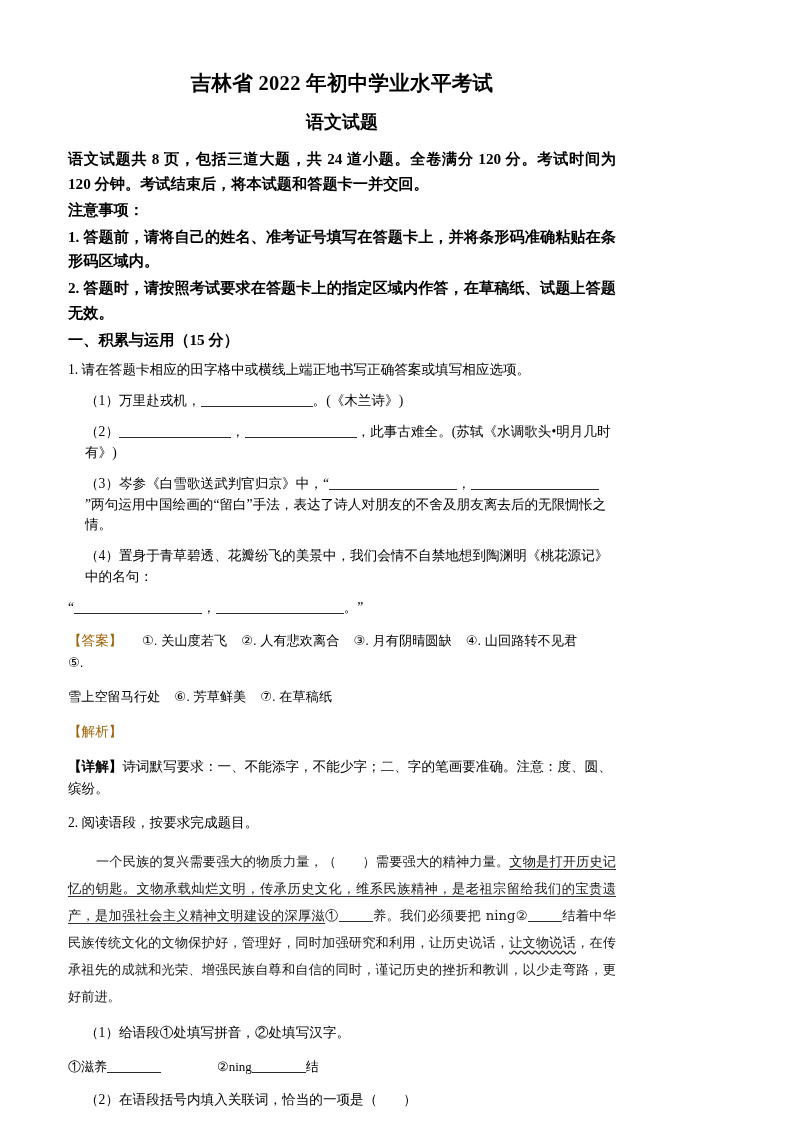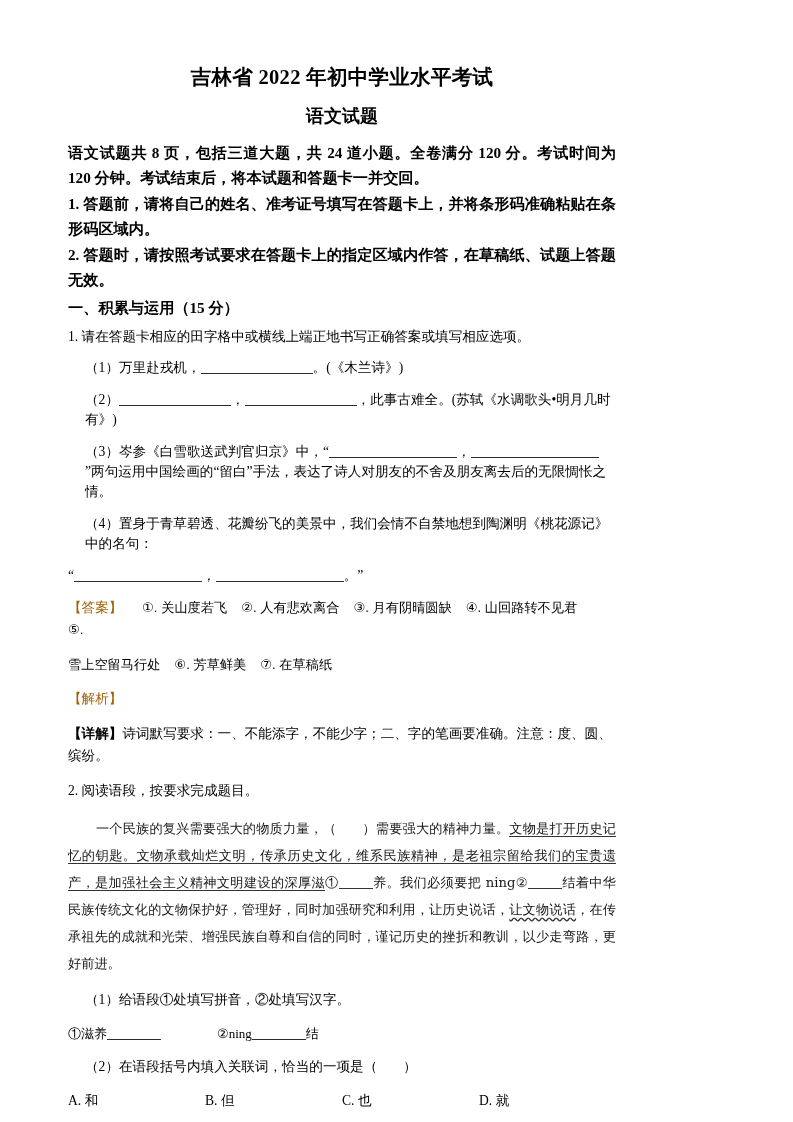--- a/index.html
+++ b/index.html
@@ -12,21 +12,21 @@
     font-family: "Liberation Serif", "DejaVu Serif", serif;
     color: #000000;
   }
   #page {
     position: relative;
     width: 684px;
     height: 1122px;
     background: #ffffff;
     overflow: hidden;
     box-sizing: border-box;
-    padding: 2px 68px;
+    padding: 8px 68px;
   }
 
   
   .doc-title {
     text-align: center;
     font-weight: bold;
     font-size: 20.5px;
     letter-spacing: .3px;
     margin: 62px 0 0 0;
     line-height: 1.35;
@@ -164,20 +164,21 @@
 </head>
 <body>
 
 <div id="page">
 
   <h1 class="doc-title">吉林省 2022 年初中学业水平考试</h1>
   <h2 class="doc-subtitle">语文试题</h2>
 
   <p class="bold-para">语文试题共 8 页，包括三道大题，共 24 道小题。全卷满分 120 分。考试时间为 120 分钟。考试结束后，将本试题和答题卡一并交回。</p>
 
+  <p class="bold-para tight">注意事项：</p>
   <p class="bold-para tight">1. 答题前，请将自己的姓名、准考证号填写在答题卡上，并将条形码准确粘贴在条形码区域内。</p>
   <p class="bold-para tight">2. 答题时，请按照考试要求在答题卡上的指定区域内作答，在草稿纸、试题上答题无效。</p>
 
   <p class="section-heading">一、积累与运用（15 分）</p>
 
   <p class="q-line">1. 请在答题卡相应的田字格中或横线上端正地书写正确答案或填写相应选项。</p>
 
   <p class="q-line indent topgap">
     <span>（1）万里赴戎机，</span><span class="blank b-lg"></span><span>。(《木兰诗》)</span>
   </p>

